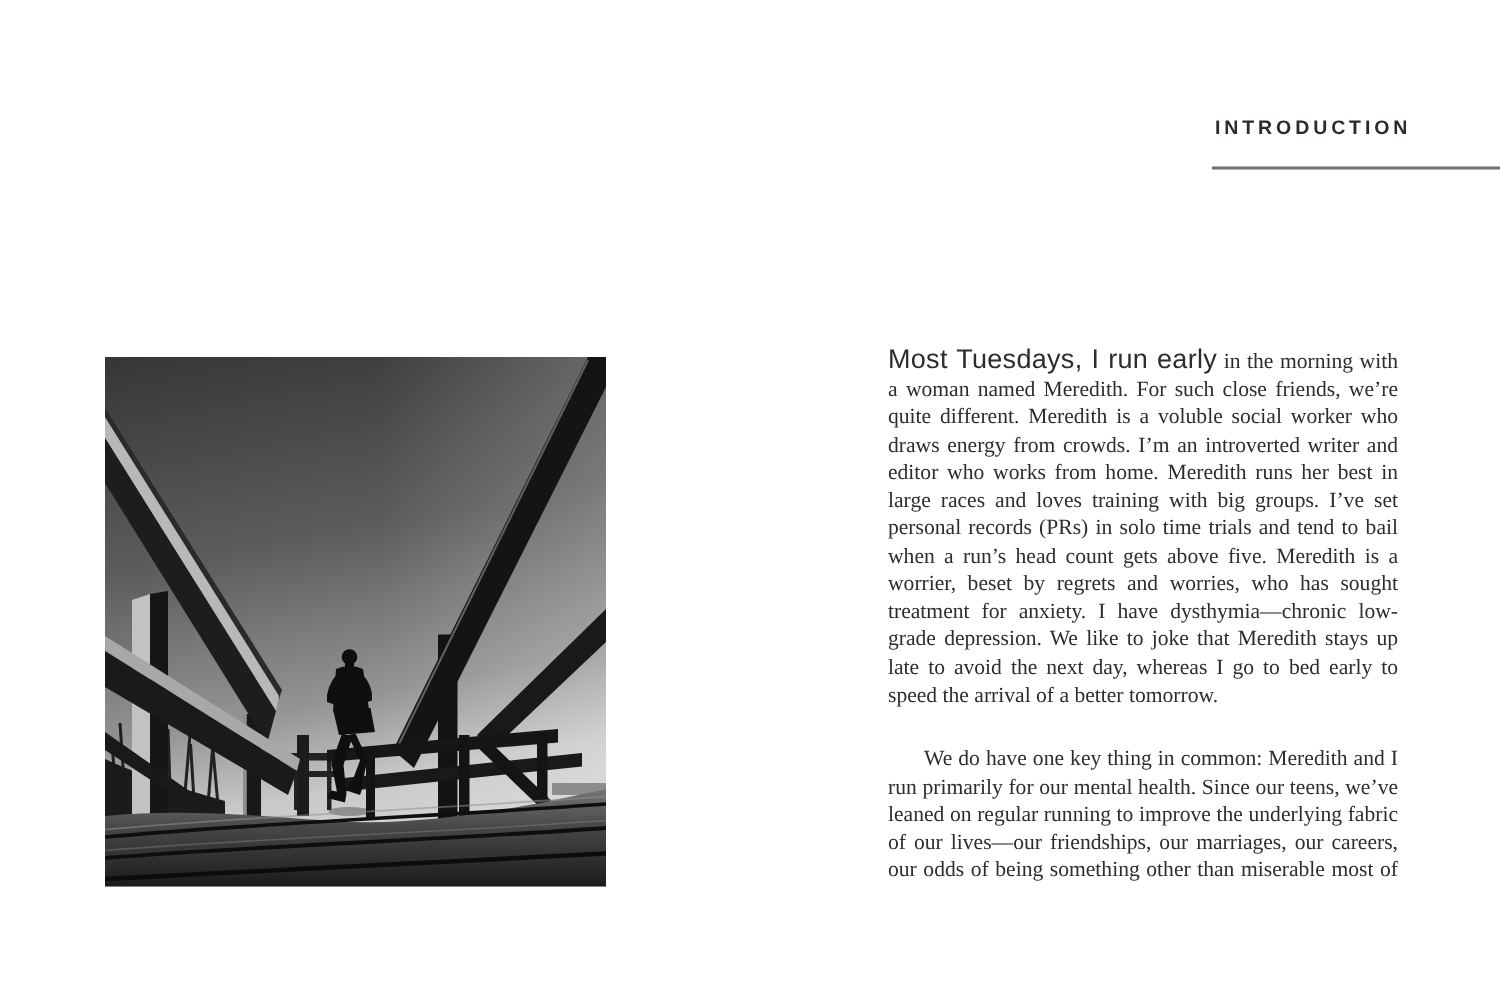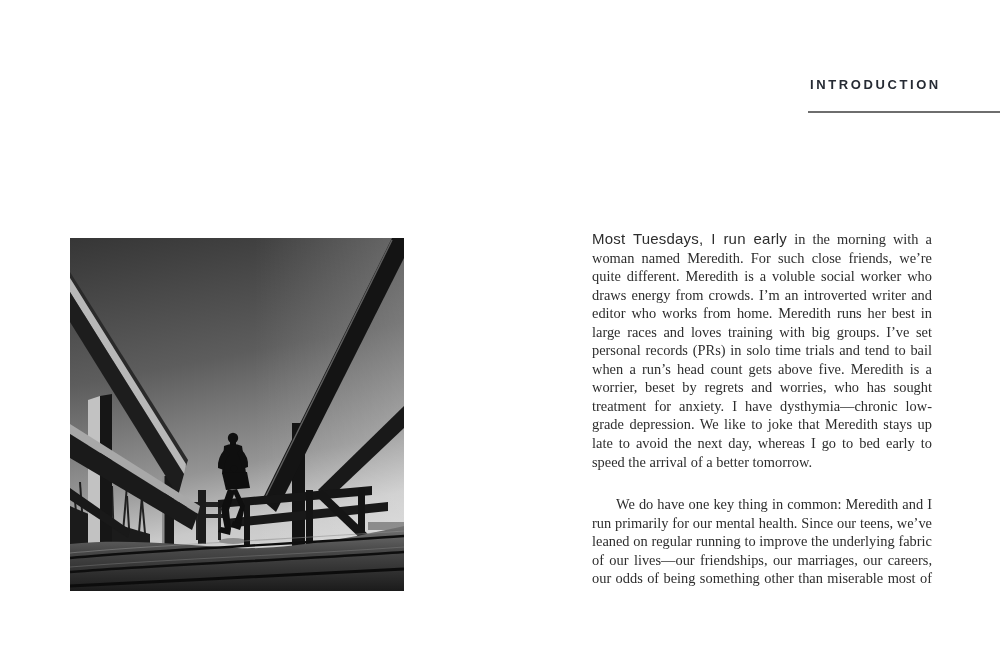--- a/index.html
+++ b/index.html
@@ -49,21 +49,21 @@
     color: #2d2d2d;
     font-size: 14.4px;
     line-height: 18.55px;
     text-align: justify;
     text-justify: inter-word;
   }
   .text-col p { margin: 0; padding: 0; }
   .text-col p + p { text-indent: 24px; margin-top: 24px; }
   .lead-in {
     font-family: "Liberation Sans", sans-serif;
-    font-size: 15px;
+    font-size: 18px;
     letter-spacing: 0.2px;
   }
 </style>
 </head>
 <body>
 
 <div class="spread">
 
   <figure class="photo" aria-label="Low-angle black-and-white photograph of a runner seen from behind on a wooden boardwalk, framed by converging wooden railings under a gradient sky">
     <svg viewBox="0 0 334 359" preserveAspectRatio="none">

